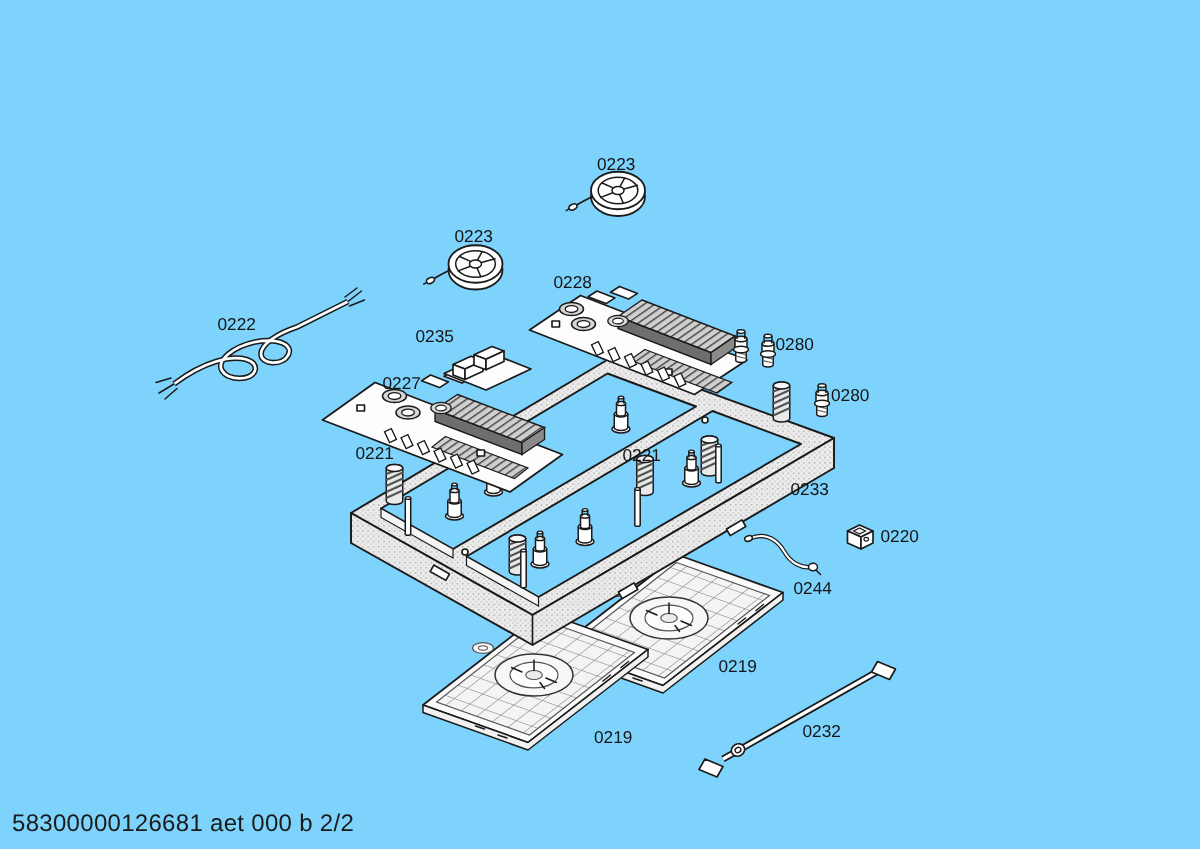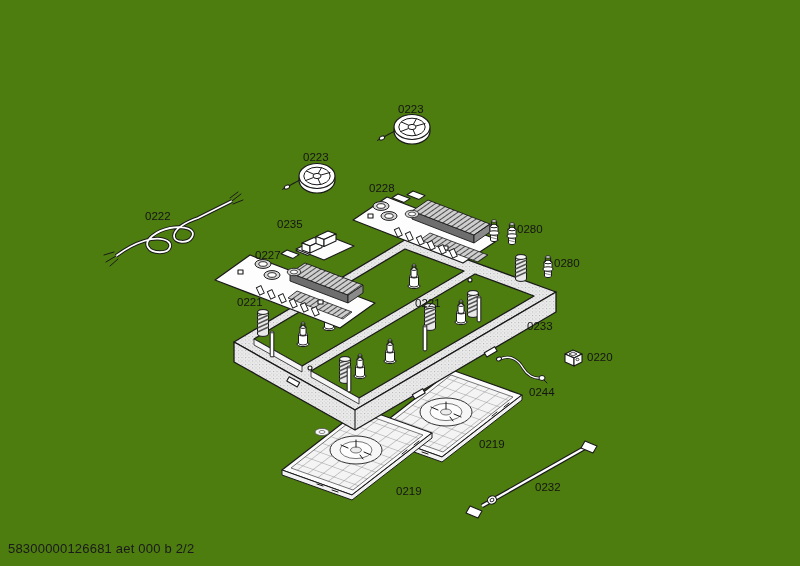--- a/index.html
+++ b/index.html
@@ -1,20 +1,20 @@
 <!DOCTYPE html>
 <html><head>
 <meta charset="utf-8">
 <style>
   html,body{margin:0;padding:0;background:#fff;}
-  .page{position:relative;width:800px;height:566px;background:#4d7c0f;overflow:hidden;
+  .page{position:relative;width:800px;height:566px;background:#7dd3fc;overflow:hidden;
         font-family:"Liberation Sans",sans-serif;}
   .page svg{position:absolute;left:0;top:0;}
   .lbl{font-family:"Liberation Sans",sans-serif;font-size:11.5px;fill:#141414;}
-  .footer{position:absolute;left:8px;top:541px;font-size:13px;color:#1a1a1a;
+  .footer{position:absolute;left:8px;top:541px;font-size:16px;color:#1a1a1a;
           font-family:"Liberation Sans",sans-serif;letter-spacing:.2px;}
   .o{fill:#fff;stroke:#1a1a1a;stroke-width:1.1;stroke-linejoin:round;}
   .t{fill:none;stroke:#1a1a1a;stroke-width:1;stroke-linecap:round;}
 </style>
 </head>
 <body>
 
 <div class="page">
 <svg width="800" height="566" viewBox="0 0 800 566">
   <defs>

